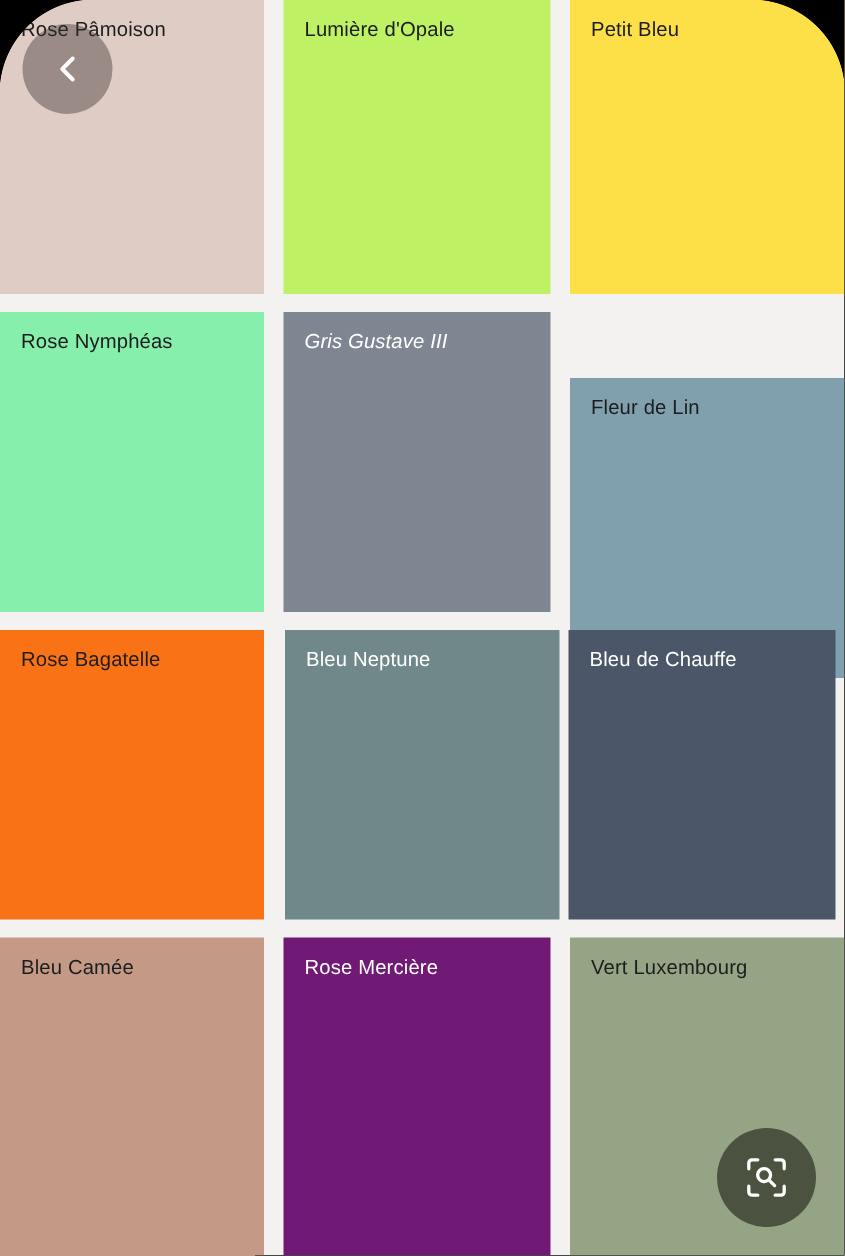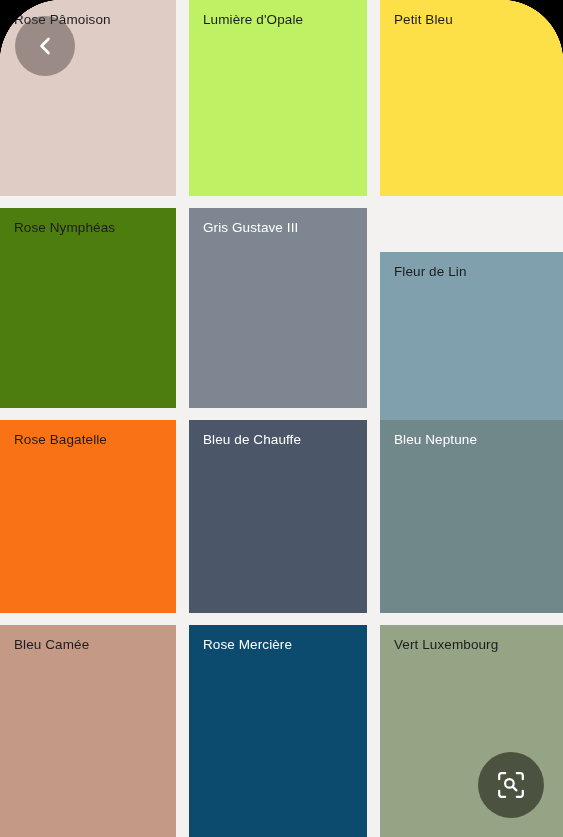--- a/index.html
+++ b/index.html
@@ -163,56 +163,56 @@
         <div class="swatch" style="background: #bef264;">
           <div class="swatch-label dark-text">Lumière d'Opale</div>
         </div>
       </div>
       <div class="swatch-cell r0 c2">
         <div class="swatch" style="background: #fde047;">
           <div class="swatch-label dark-text">Petit Bleu</div>
         </div>
       </div>
       <div class="swatch-cell r1 c0">
-        <div class="swatch" style="background: #4d7c0f;">
+        <div class="swatch" style="background: #86efac;">
           <div class="swatch-label dark-text">Rose Nymphéas</div>
         </div>
       </div>
       <div class="swatch-cell r1 c1">
-        <div class="swatch" style="background: rgb(126, 135, 145);">
+        <div class="swatch" style="background: rgb(126, 135, 145); font-style: italic;">
           <div class="swatch-label light-text">Gris Gustave III</div>
         </div>
       </div>
       <div class="swatch-cell r1 c2">
         <div class="swatch" style="background: rgb(128, 160, 174); margin-top: 44px;">
           <div class="swatch-label dark-text">Fleur de Lin</div>
         </div>
       </div>
       <div class="swatch-cell r2 c0">
         <div class="swatch" style="background: #f97316;">
           <div class="swatch-label dark-text">Rose Bagatelle</div>
         </div>
       </div>
+      <div class="swatch-cell r2 c2">
+        <div class="swatch" style="background: rgb(113, 136, 138);">
+          <div class="swatch-label light-text">Bleu Neptune</div>
+        </div>
+      </div>
       <div class="swatch-cell r2 c1">
         <div class="swatch" style="background: rgb(75, 86, 105);">
           <div class="swatch-label light-text">Bleu de Chauffe</div>
         </div>
       </div>
-      <div class="swatch-cell r2 c2">
-        <div class="swatch" style="background: rgb(113, 136, 138);">
-          <div class="swatch-label light-text">Bleu Neptune</div>
-        </div>
-      </div>
       <div class="swatch-cell r3 c0">
         <div class="swatch" style="background: rgb(196, 154, 135);">
           <div class="swatch-label dark-text">Bleu Camée</div>
         </div>
       </div>
       <div class="swatch-cell r3 c1">
-        <div class="swatch" style="background: #0c4a6e;">
+        <div class="swatch" style="background: #701a75;">
           <div class="swatch-label light-text">Rose Mercière</div>
         </div>
       </div>
       <div class="swatch-cell r3 c2">
         <div class="swatch" style="background: rgb(148, 164, 132); text-align: center;">
           <div class="swatch-label dark-text">Vert Luxembourg</div>
         </div>
       </div>
     </div>
 

